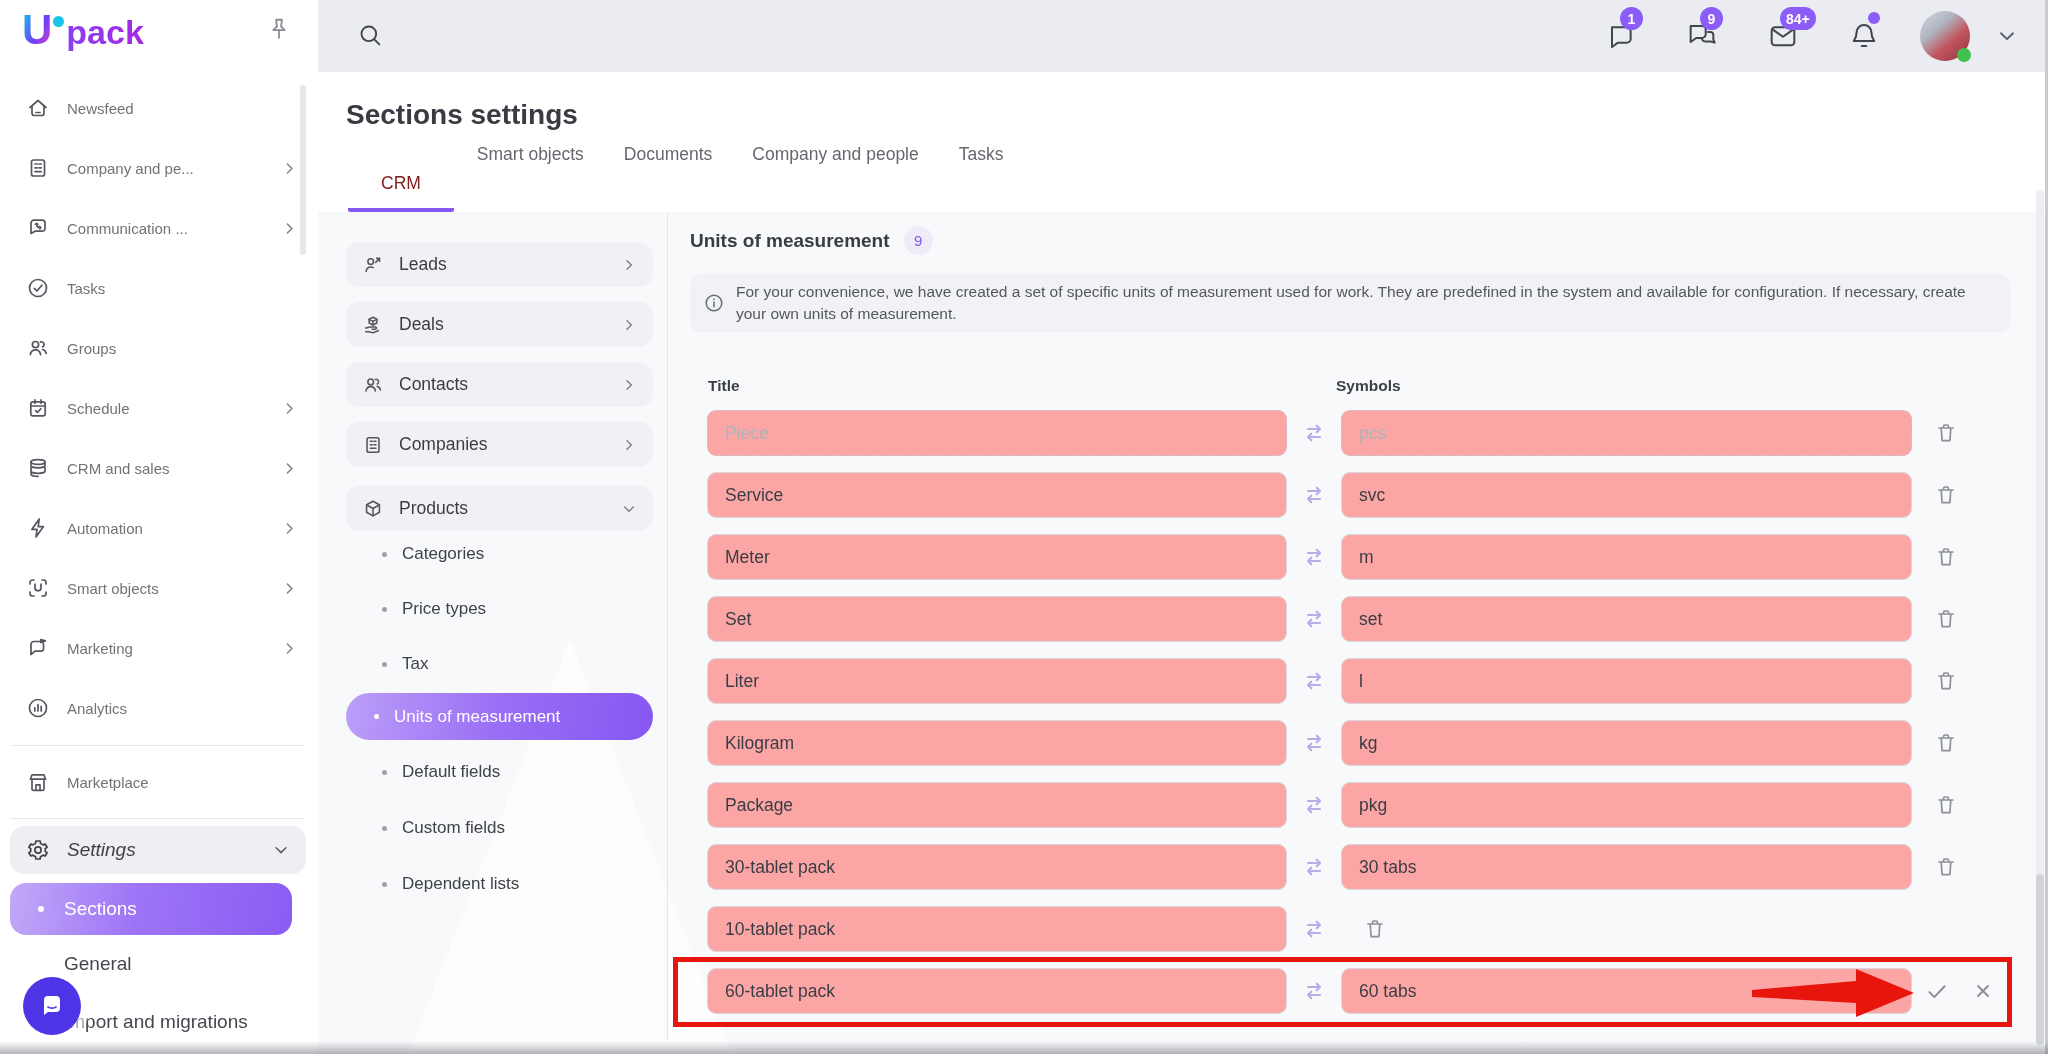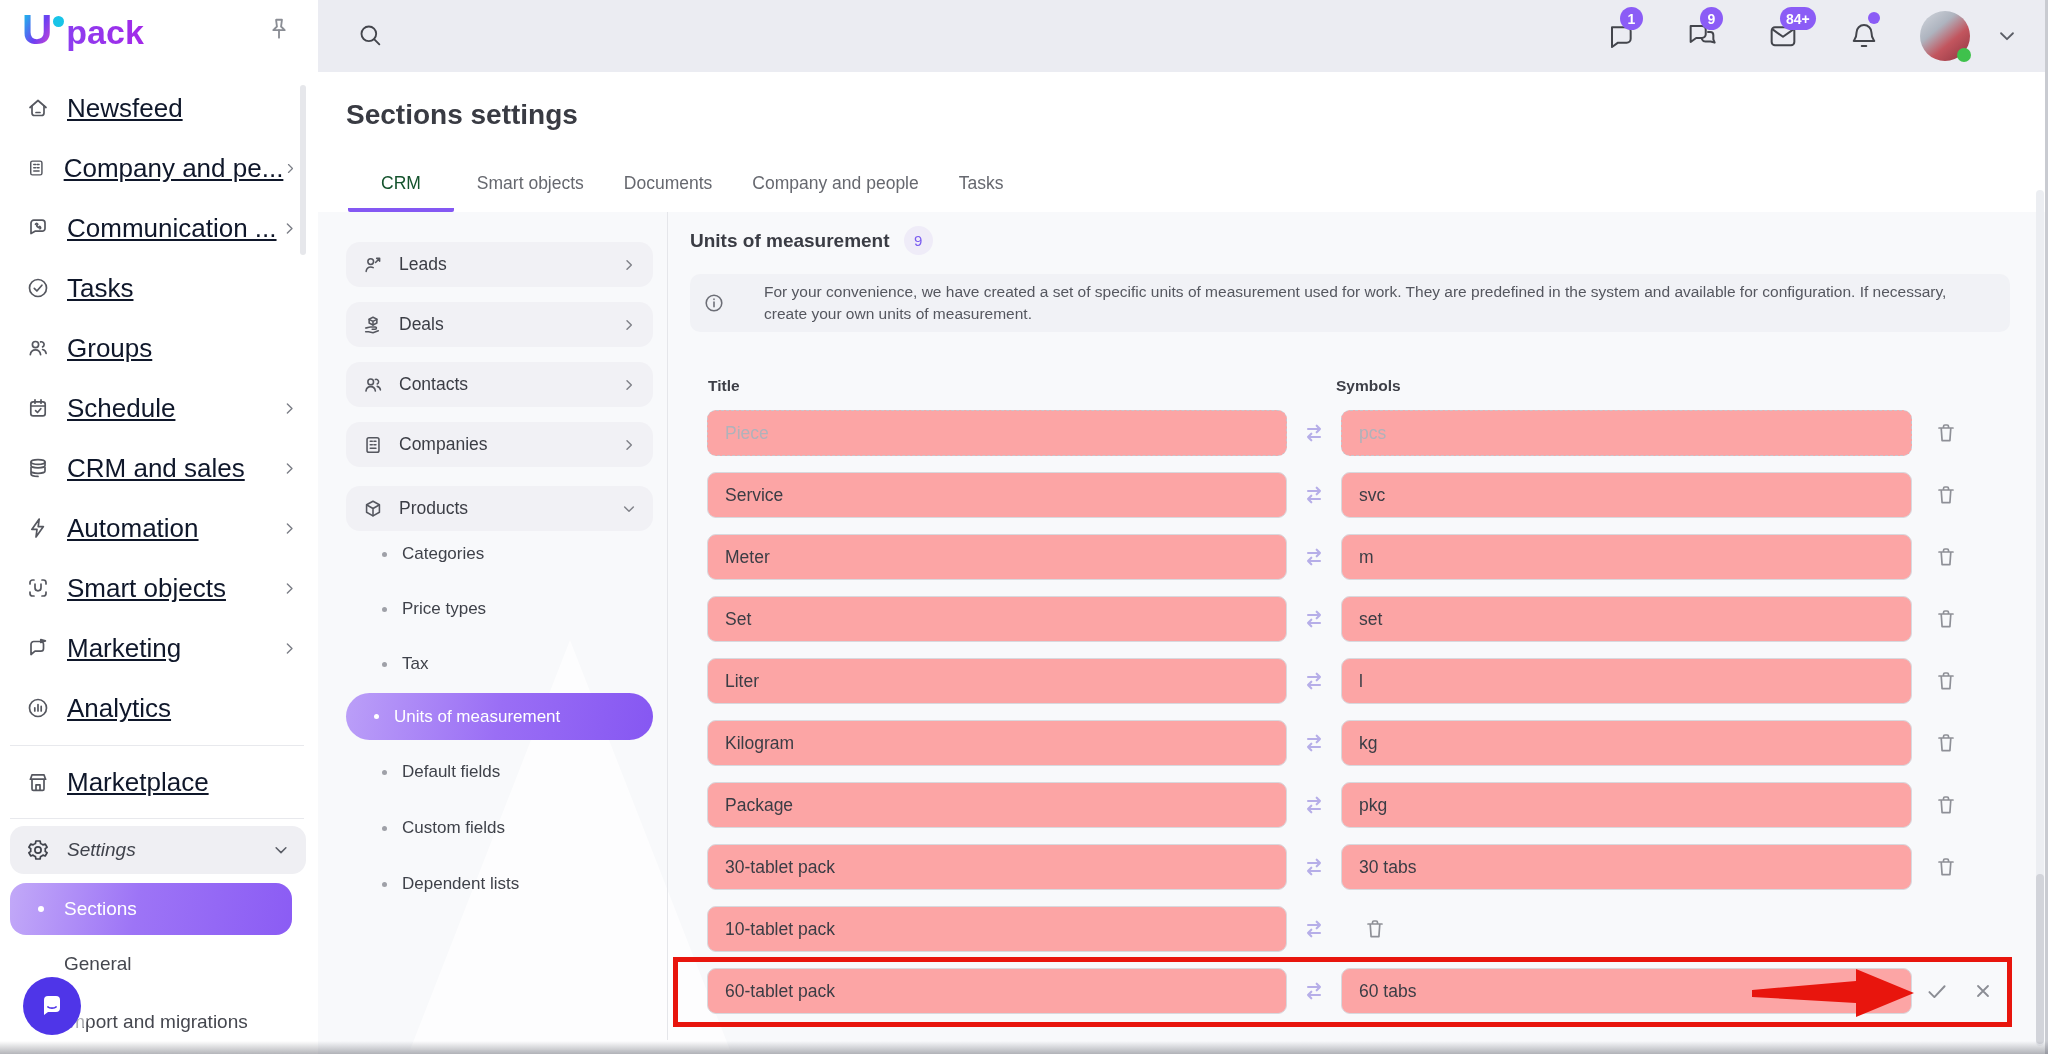--- a/index.html
+++ b/index.html
@@ -14,21 +14,21 @@
   .logo-u{font-size:42px;font-weight:bold;line-height:40px;
           background:linear-gradient(120deg,#1fb5ec 10%,#6d3ff2 55%,#d944d0 95%);
           -webkit-background-clip:text;background-clip:text;color:transparent;}
   .logo-dot{width:11px;height:11px;border-radius:50%;background:#18c4e8;margin:6px 2px 0 1px;}
   .logo-rest{font-size:34px;font-weight:bold;line-height:44px;
           background:linear-gradient(100deg,#8a3ff0,#a428e8);
           -webkit-background-clip:text;background-clip:text;color:transparent;}
   .pin{position:absolute;left:266px;top:16px;}
   .side-list{position:absolute;left:0;top:78px;width:318px;}
   .side-item{height:60px;display:flex;align-items:center;padding:0 20px 0 26px;cursor:pointer;}
-  .side-item .lbl{font-size:26px;color:#0f172a;margin-left:17px;white-space:nowrap;text-decoration:underline;}
+  .side-item .lbl{font-size:15px;color:#737373;margin-left:17px;white-space:nowrap;}
   .side-item .chev{margin-left:auto;}
   .side-div{height:1px;background:#e8e9ed;margin:7px 14px 7px 10px;}
   .settings-pill{margin:4px 12px 0 10px;height:48px;border-radius:14px;background:#efeff3;
                  display:flex;align-items:center;padding:0 16px 0 16px;cursor:pointer;}
   .settings-pill .lbl{font-size:19px;color:#3f424b;margin-left:17px;font-style:italic;}
   .settings-pill .chev{margin-left:auto;}
   .sections-pill{margin:9px 26px 0 10px;height:52px;border-radius:16px;cursor:pointer;
                  background:linear-gradient(100deg,#c2a9f8 0%,#9d74f6 45%,#8b5cf4 100%);
                  display:flex;align-items:center;padding:0 16px 0 28px;}
   .sections-pill .bullet{width:6px;height:6px;border-radius:50%;background:#ffffff;}
@@ -54,21 +54,21 @@
           background:linear-gradient(140deg,#d4d8df 0%,#aeb4bf 35%,#c2555e 62%,#8e3440 100%);}
   .avatar .status{position:absolute;right:-1px;bottom:-1px;width:14px;height:14px;border-radius:50%;background:#3fc14c;}
   .top-chev{margin-left:26px;cursor:pointer;}
 
   
   .main-header{position:absolute;left:318px;top:72px;width:1730px;height:140px;background:#ffffff;}
   .page-title{position:absolute;left:28px;top:27px;font-size:28px;font-weight:600;color:#393b43;}
   .tabs{position:absolute;left:30px;bottom:0;display:flex;}
   .tab{padding:0 17px 14px 17px;margin-right:6px;font-size:17.5px;color:#66686f;cursor:pointer;
        border-bottom:4px solid transparent;border-radius:2px;}
-  .tab.active{color:#14532d;border-bottom-color:#8458f3;padding-left:33px;padding-right:33px;}
+  .tab.active{color:#7f1d1d;border-bottom-color:#8458f3;padding-left:33px;padding-right:33px;margin-top:29px;}
 
   
   .main-body{position:absolute;left:318px;top:212px;width:1730px;height:830px;background:#f8f9fb;}
   .watermark{position:absolute;left:92px;top:428px;width:320px;height:410px;background:rgba(255,255,255,.7);
              clip-path:polygon(50% 0,100% 100%,0 100%);}
   .vdiv{position:absolute;left:349px;top:0;width:1px;height:828px;background:#e5e6ea;}
   .subnav{position:absolute;left:28px;top:0;width:307px;}
   .sn-btn{position:absolute;left:0;width:307px;height:45px;border-radius:14px;background:#f1f1f5;
           display:flex;align-items:center;padding:0 16px;box-sizing:border-box;cursor:pointer;}
   .sn-btn .lbl{font-size:17.5px;color:#3b3d45;margin-left:15px;}
@@ -83,21 +83,21 @@
   .sn-active .bullet{width:5px;height:5px;border-radius:50%;background:#fff;flex:none;}
   .sn-active .lbl{font-size:17px;color:#fff;margin-left:15px;}
 
   
   .content{position:absolute;left:372px;top:0;width:1322px;}
   .c-head{position:absolute;left:0;top:14px;display:flex;align-items:center;}
   .c-head .h{font-size:19px;font-weight:bold;color:#3a3c44;}
   .c-badge{width:29px;height:29px;border-radius:50%;background:#efecf8;color:#7a5cf0;font-size:15px;
            display:flex;align-items:center;justify-content:center;margin-left:14px;}
   .info-box{position:absolute;left:0;top:62px;width:1320px;height:58px;border-radius:10px;background:#f1f2f6;
-            display:flex;align-items:center;box-sizing:border-box;padding:0 20px 0 13px;gap:28px;}
+            display:flex;align-items:center;box-sizing:border-box;padding:0 20px 0 13px;}
   .info-box .txt{font-size:15.5px;color:#55575f;line-height:22px;margin-left:11px;}
   .thead{position:absolute;top:165px;left:0;width:1320px;font-size:15.5px;font-weight:bold;color:#3d3f47;}
   .thead .t1{position:absolute;left:18px;}
   .thead .t2{position:absolute;left:646px;}
   .rows{position:absolute;left:17px;top:198px;width:1305px;}
   .urow{display:flex;align-items:center;height:46px;margin-bottom:16px;}
   .uinput{width:580px;height:46px;box-sizing:border-box;border:1px solid #d8d9de;border-radius:9px;
           background:#fca5a5;font-family:"Liberation Sans",sans-serif;font-size:17.5px;color:#3b3d45;
           padding:0 17px;outline:none;}
   .uinput.sym{width:571px;}

